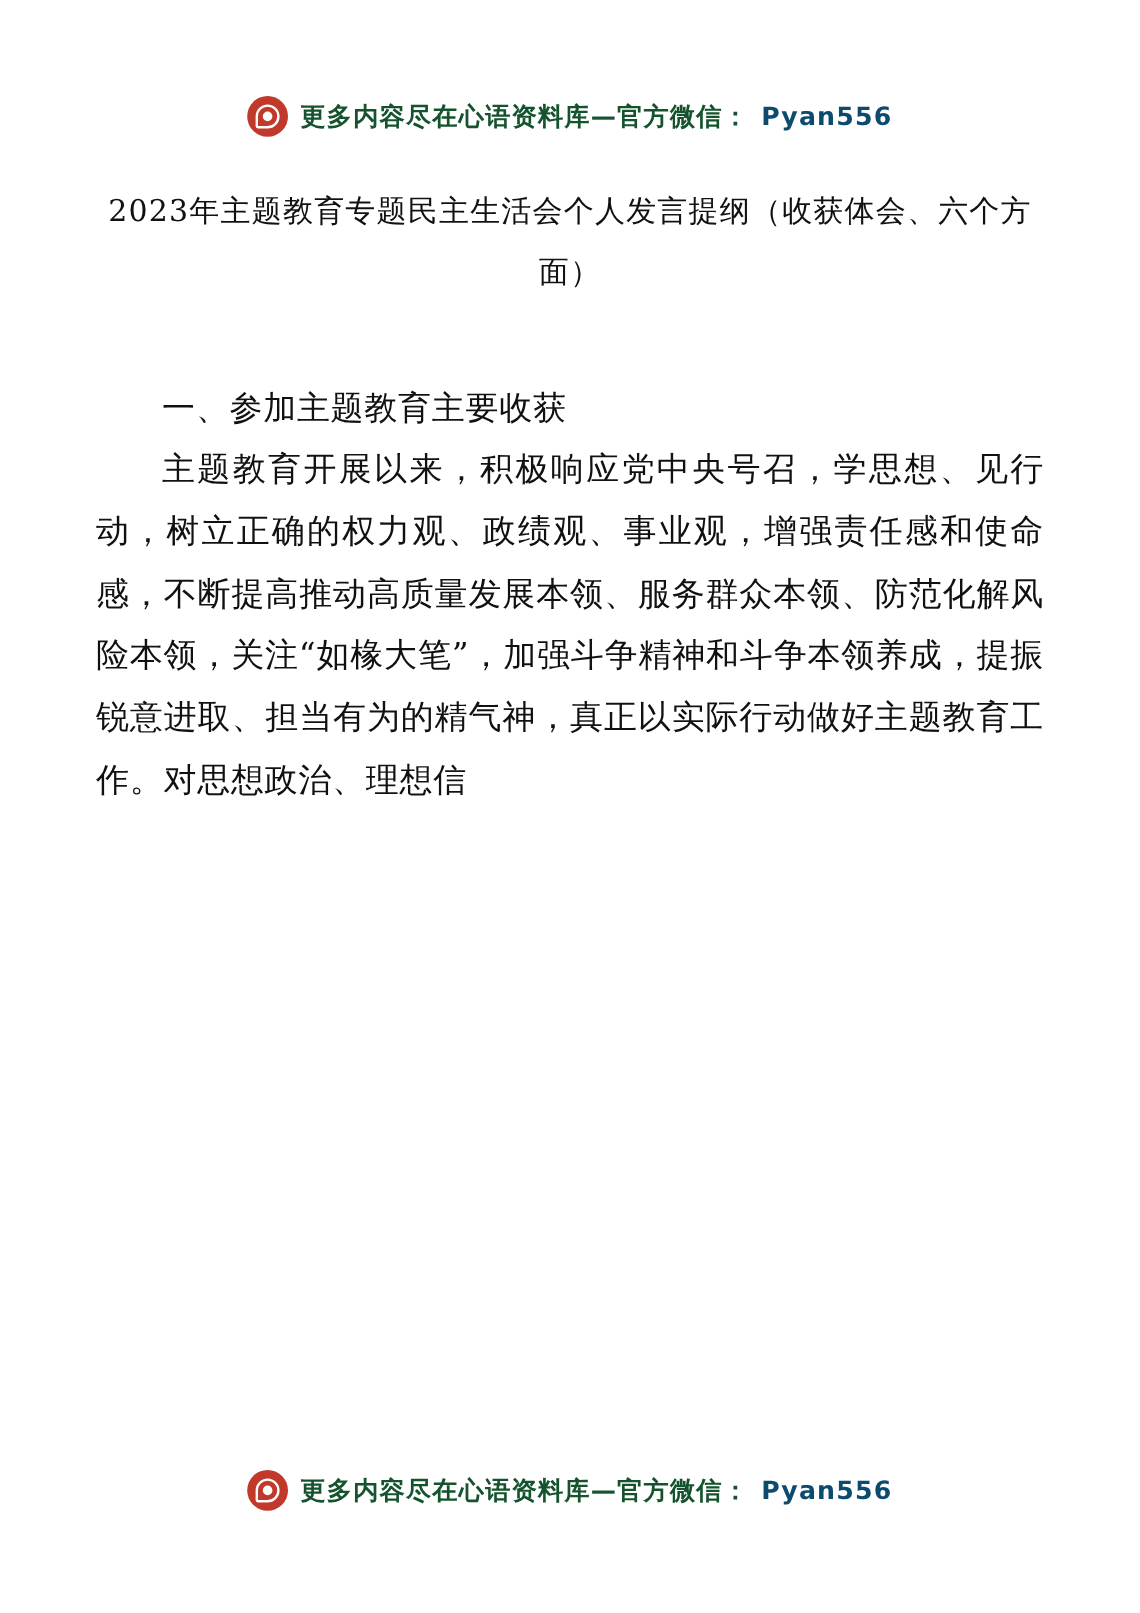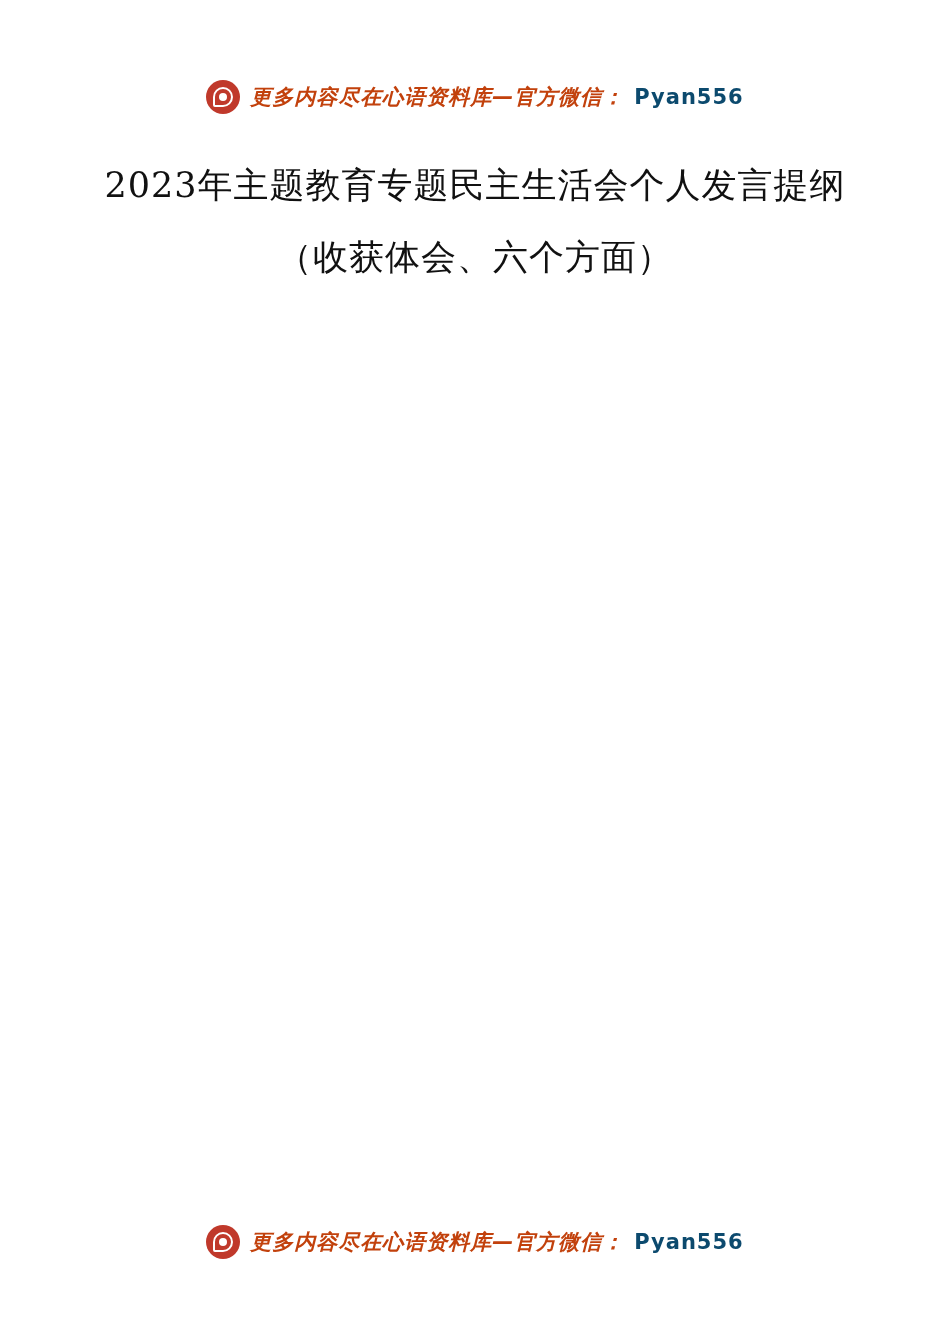--- a/index.html
+++ b/index.html
@@ -71,40 +71,39 @@
     width: 8px;
     height: 8px;
     background: #ffffff;
     border-radius: 50%;
   }
   .wm-text {
     font-family: "DejaVu Sans", "Liberation Sans", sans-serif;
     font-weight: bold;
     font-size: 21px;
     letter-spacing: 1px;
-    color: #c2410c;
+    color: #14532d;
     white-space: nowrap;
-    font-style: italic;
   }
   .wm-text-2 {
     font-family: "DejaVu Sans", "Liberation Sans", sans-serif;
     font-weight: bold;
     font-size: 21px;
     letter-spacing: 1px;
     color: #0c4a6e;
     white-space: nowrap;
   }
 
   
   .doc-title {
     margin: 0;
     padding-top: 150px;
     text-align: center;
     font-family: "DejaVu Serif", "Liberation Serif", serif;
-    font-size: 35px;
+    font-size: 25px;
     font-weight: normal;
     line-height: 2.05;
     letter-spacing: 1px;
     color: #111111;
   }
 
   
   .doc-body {
     margin-top: 62px;
   }
@@ -129,20 +128,22 @@
 
   <div class="watermark watermark-top">
     <span class="wm-badge"></span>
     <span class="wm-text">更多内容尽在心语资料库—官方微信：</span>
     <span class="wm-text-2">Pyan556</span>
   </div>
 
   <h1 class="doc-title">2023年主题教育专题民主生活会个人发言提纲（收获体会、六个方面）</h1>
 
   <div class="doc-body">
+    <p class="para">一、参加主题教育主要收获</p>
+    <p class="para">主题教育开展以来，积极响应党中央号召，学思想、见行动，树立正确的权力观、政绩观、事业观，增强责任感和使命感，不断提高推动高质量发展本领、服务群众本领、防范化解风险本领，关注“如椽大笔”，加强斗争精神和斗争本领养成，提振锐意进取、担当有为的精气神，真正以实际行动做好主题教育工作。对思想政治、理想信</p>
   </div>
 
   <div class="watermark watermark-bottom">
     <span class="wm-badge"></span>
     <span class="wm-text">更多内容尽在心语资料库—官方微信：</span>
     <span class="wm-text-2">Pyan556</span>
   </div>
 
 </div>
 

